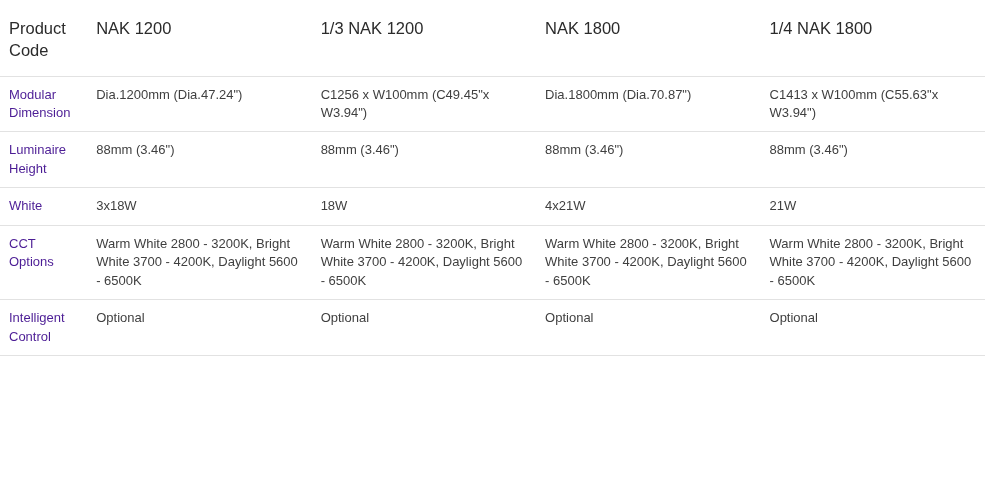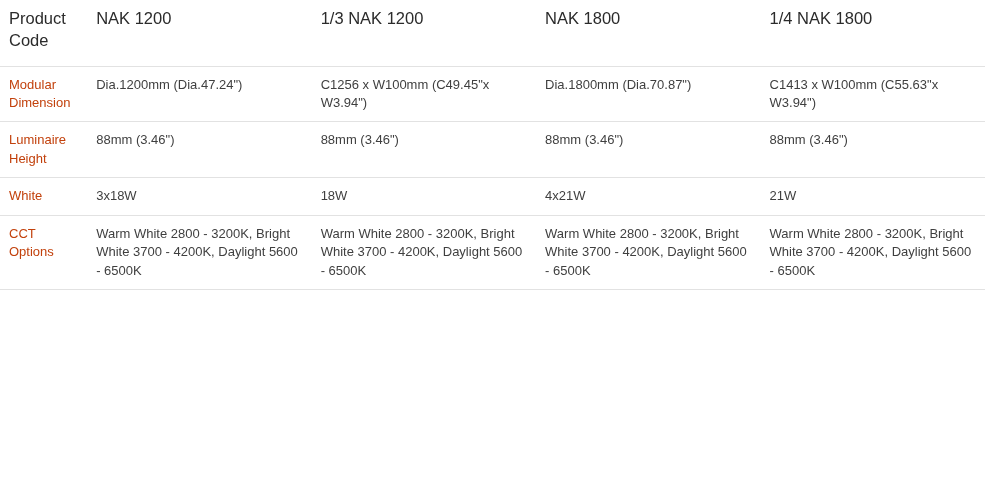--- a/index.html
+++ b/index.html
@@ -27,27 +27,27 @@
     text-align: left;
     font-weight: normal;
     padding: 9px 8px 9px 9px;
     line-height: 1.42;
     font-size: 13px;
     color: #3f3f3f;
   }
   .spec-table tr.header-row th {
     font-size: 16.5px;
     color: #2b2b2b;
-    padding-top: 8px;
+    padding-top: 18px;
     padding-bottom: 14px;
     line-height: 1.32;
   }
   .spec-table th.row-label,
   .spec-table td.row-label {
-    color: #c2410c;
+    color: #4c1d95;
     padding-left: 9px;
   }
   .spec-table tr.header-row th.row-label {
     font-size: 16.5px;
     color: #2b2b2b;
   }
   .spec-table td.data-cell {
     color: #3f3f3f;
   }
   .spec-table tr:last-child td,
@@ -97,14 +97,21 @@
       <td class="data-cell">4x21W</td>
       <td class="data-cell">21W</td>
     </tr>
     <tr>
       <th class="row-label">CCT Options</th>
       <td class="data-cell">Warm White 2800 - 3200K, Bright White 3700 - 4200K, Daylight 5600 - 6500K</td>
       <td class="data-cell">Warm White 2800 - 3200K, Bright White 3700 - 4200K, Daylight 5600 - 6500K</td>
       <td class="data-cell">Warm White 2800 - 3200K, Bright White 3700 - 4200K, Daylight 5600 - 6500K</td>
       <td class="data-cell">Warm White 2800 - 3200K, Bright White 3700 - 4200K, Daylight 5600 - 6500K</td>
     </tr>
+    <tr>
+      <th class="row-label">Intelligent Control</th>
+      <td class="data-cell">Optional</td>
+      <td class="data-cell">Optional</td>
+      <td class="data-cell">Optional</td>
+      <td class="data-cell">Optional</td>
+    </tr>
   </tbody>
 </table>
 
 </body></html>

